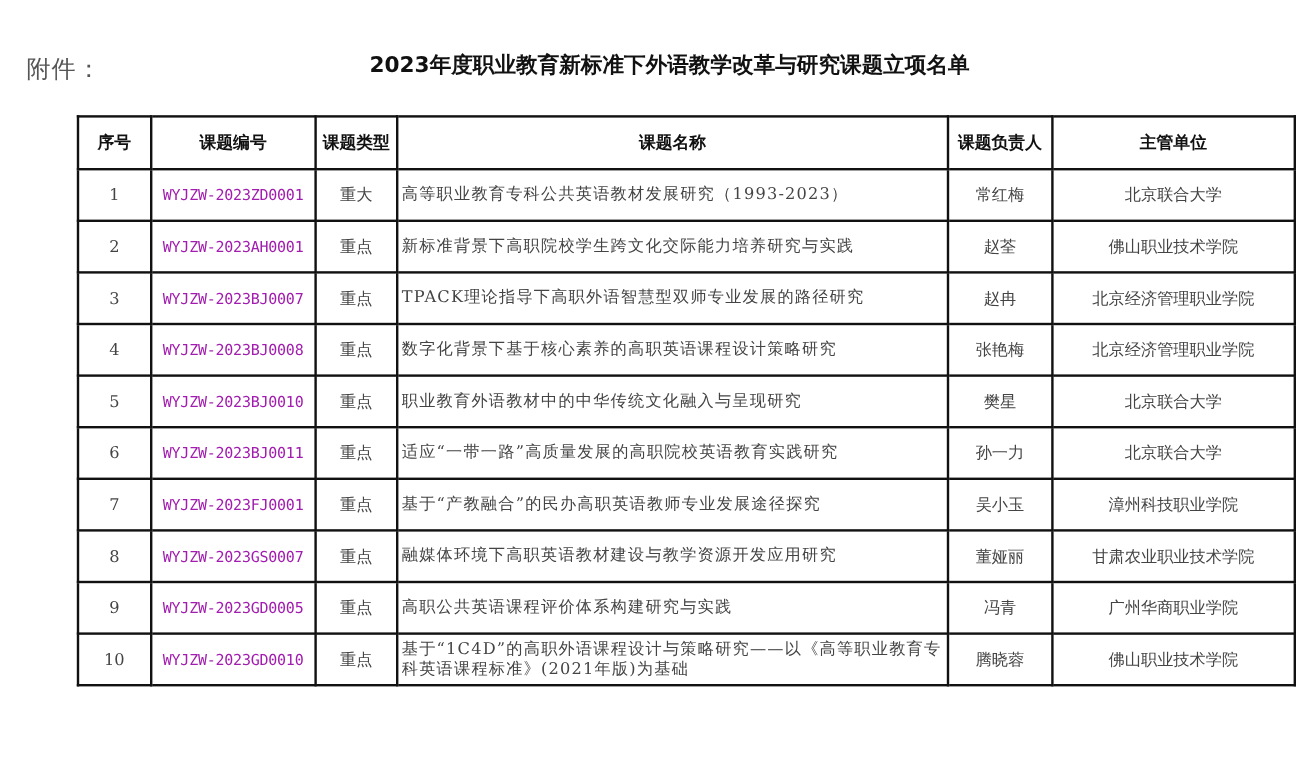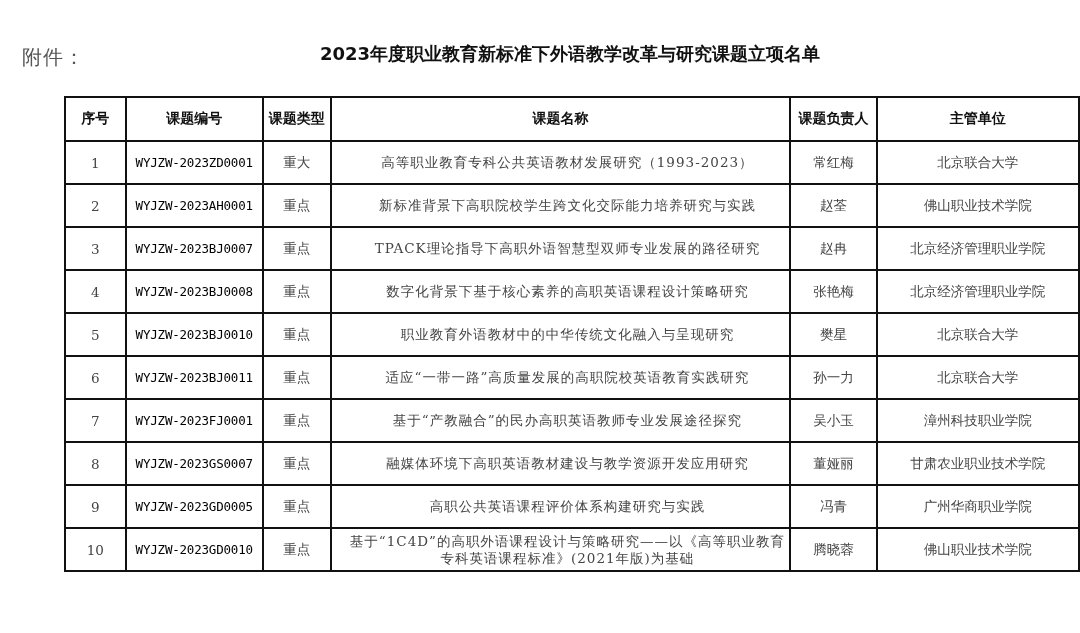--- a/index.html
+++ b/index.html
@@ -5,41 +5,41 @@
   html, body { margin: 0; padding: 0; background: #ffffff; }
   body {
     width: 1080px; height: 633px; position: relative; overflow: hidden;
     font-family: "DejaVu Serif", "Liberation Serif", serif; color: #333;
   }
   .attach-label {
     position: absolute; left: 22px; top: 44px;
     font-size: 20px; color: #555; letter-spacing: 1px;
   }
   .doc-title {
-    position: absolute; left: 200px; width: 740px; top: 42px;
+    position: absolute; left: 188px; width: 740px; top: 42px;
     text-align: center; font-size: 18px; font-weight: bold; color: #111;
     font-family: "DejaVu Sans", "Liberation Sans", sans-serif;
   }
   table.list {
     position: absolute; left: 16px; top: 96px;
     border-collapse: collapse; table-layout: fixed; margin-left: 48px;
   }
   table.list th, table.list td {
     border: 2px solid #111; padding: 0 4px; overflow: hidden;
   }
   table.list th {
     height: 42px; font-size: 14px; font-weight: bold; color: #111;
     font-family: "DejaVu Sans", "Liberation Sans", sans-serif; text-align: center;
     white-space: nowrap; letter-spacing: 0px;
   }
   table.list td {
     height: 41px; font-size: 13.5px; color: #444; text-align: center; white-space: nowrap;
   }
-  table.list td.code { font-family: "DejaVu Sans Mono", "Liberation Mono", monospace; font-size: 12.5px; color: #000000; letter-spacing: -0.2px; }
-  table.list td.name { text-align: center; padding-left: 18px; white-space: normal; line-height: 17px; letter-spacing: 1px; }
+  table.list td.code { font-family: "DejaVu Sans Mono", "Liberation Mono", monospace; font-size: 12.5px; color: #a21caf; letter-spacing: -0.2px; }
+  table.list td.name { text-align: left; padding-left: 3px; white-space: normal; line-height: 17px; letter-spacing: 1px; }
   table.list tr.last td { height: 31px; }
 </style>
 </head>
 <body>
 
 <div class="attach-label">附件：</div>
 <div class="doc-title">2023年度职业教育新标准下外语教学改革与研究课题立项名单</div>
 
 <table class="list">
   <colgroup>

